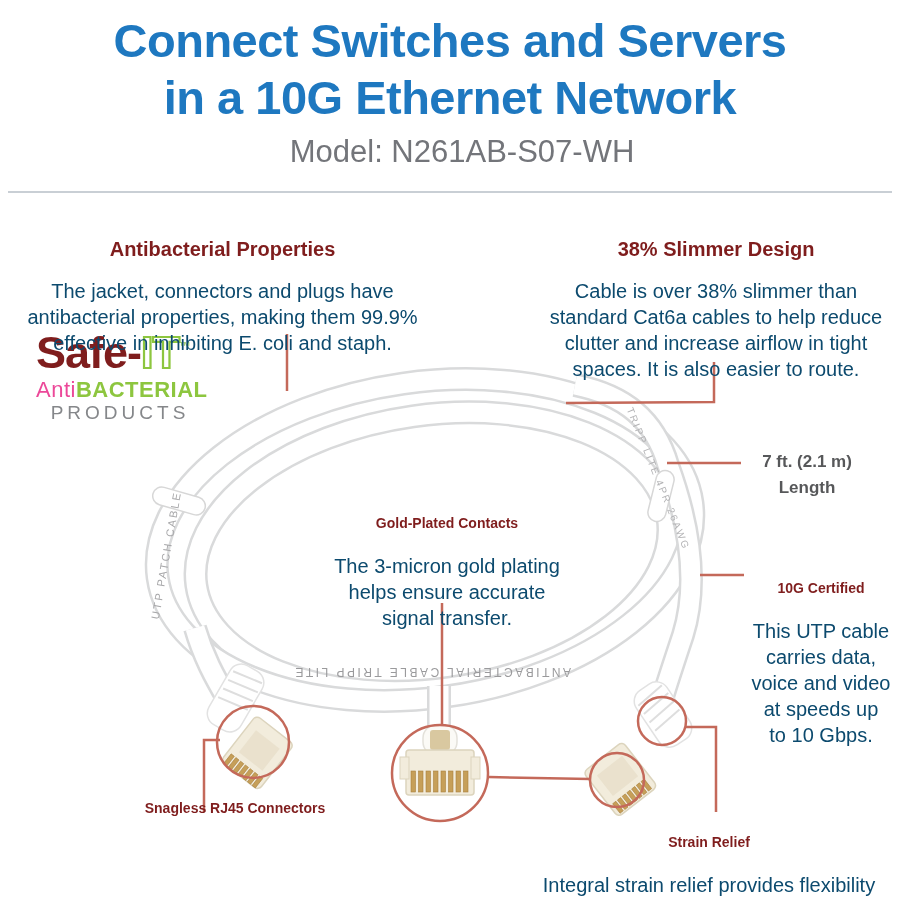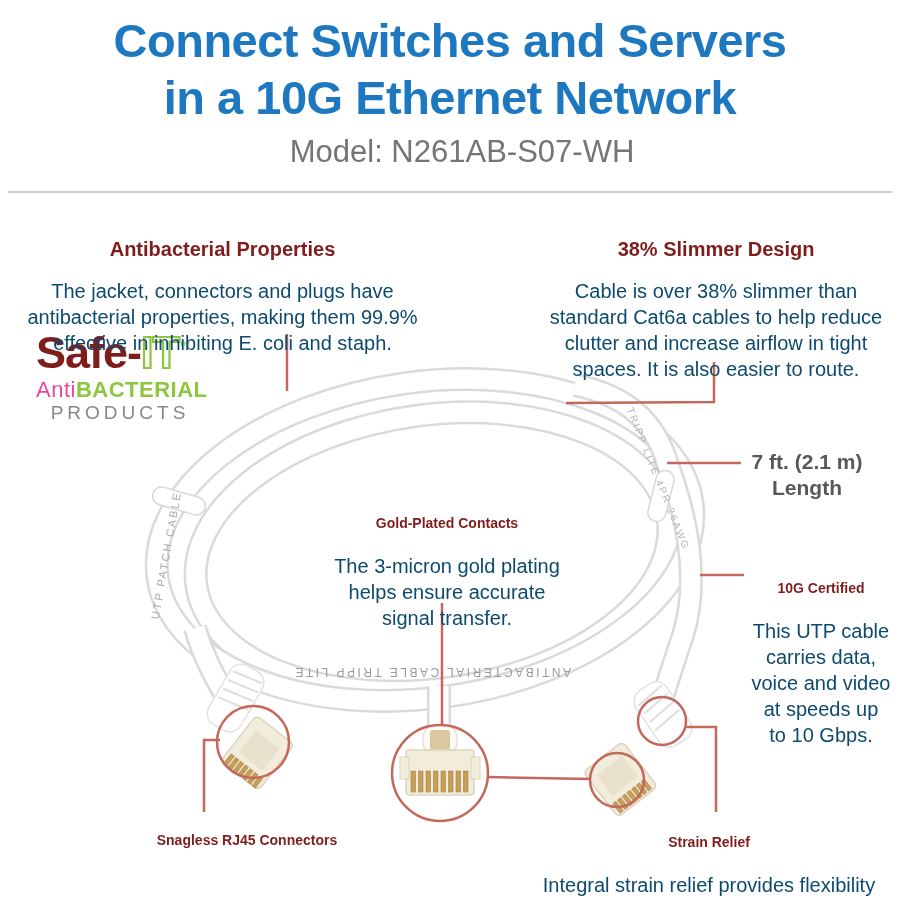--- a/index.html
+++ b/index.html
@@ -10,21 +10,21 @@
   .title.l1{top:17px;}
   .title.l2{top:74px;}
   .model{position:absolute;left:12px;top:134px;width:900px;text-align:center;
     font-size:31px;color:#73757a;}
   .divider{position:absolute;left:8px;right:8px;top:191px;height:2px;background:#c9cfd5;}
   .callout{position:absolute;text-align:center;}
   .callout h3{margin:16px;font-size:20px;line-height:26px;font-weight:700;color:#7f1d1d;}
   .callout p{margin:4px;font-size:20px;line-height:26px;color:#0c4a6e;white-space:pre-line;}
   .big h3{font-size:14px;line-height:27px;}
   .lenblock{position:absolute;text-align:center;font-weight:700;color:#57585a;
-    font-size:21px;line-height:26px;white-space:pre-line;}
+    font-size:17px;line-height:26px;white-space:pre-line;}
   
   .logo{position:absolute;left:36px;top:330px;width:180px;text-align:left;}
   .logo .row1{font-weight:700;font-size:45px;line-height:1;letter-spacing:-1px;white-space:nowrap;}
   .logo .safe{color:#7f1d1d;}
   .logo .it{color:#fff;-webkit-text-stroke:2.2px #8dc63f;}
   .logo .tm{font-size:12px;color:#9ac96a;vertical-align:18px;letter-spacing:0;-webkit-text-stroke:0;}
   .logo .row2{font-size:22px;line-height:24px;margin-top:3px;letter-spacing:0.5px;white-space:nowrap;}
   .logo .anti{color:#ec4899;font-weight:400;}
   .logo .bact{color:#8dc63f;font-weight:700;}
   .logo .row3{font-size:19px;line-height:21px;color:#85878a;letter-spacing:4px;text-align:center;width:168px;}
@@ -188,21 +188,21 @@
 
   <div class="callout big" style="left:742px;top:559px;width:158px;">
     <h3>10G Certified</h3>
     <p>This UTP cable
 carries data,
 voice and video
 at speeds up
 to 10 Gbps.</p>
   </div>
 
-  <div class="callout big" style="left:0px;top:811px;width:470px;padding-left:12px;">
+  <div class="callout big" style="left:0px;top:779px;width:470px;">
     <h3>Snagless RJ45 Connectors</h3>
   </div>
 
   <div class="callout big" style="left:504px;top:813px;width:410px;">
     <h3>Strain Relief</h3>
     <p>Integral strain relief provides flexibility
 and reduces stress on the cable.</p>
   </div>
 
 </div>

